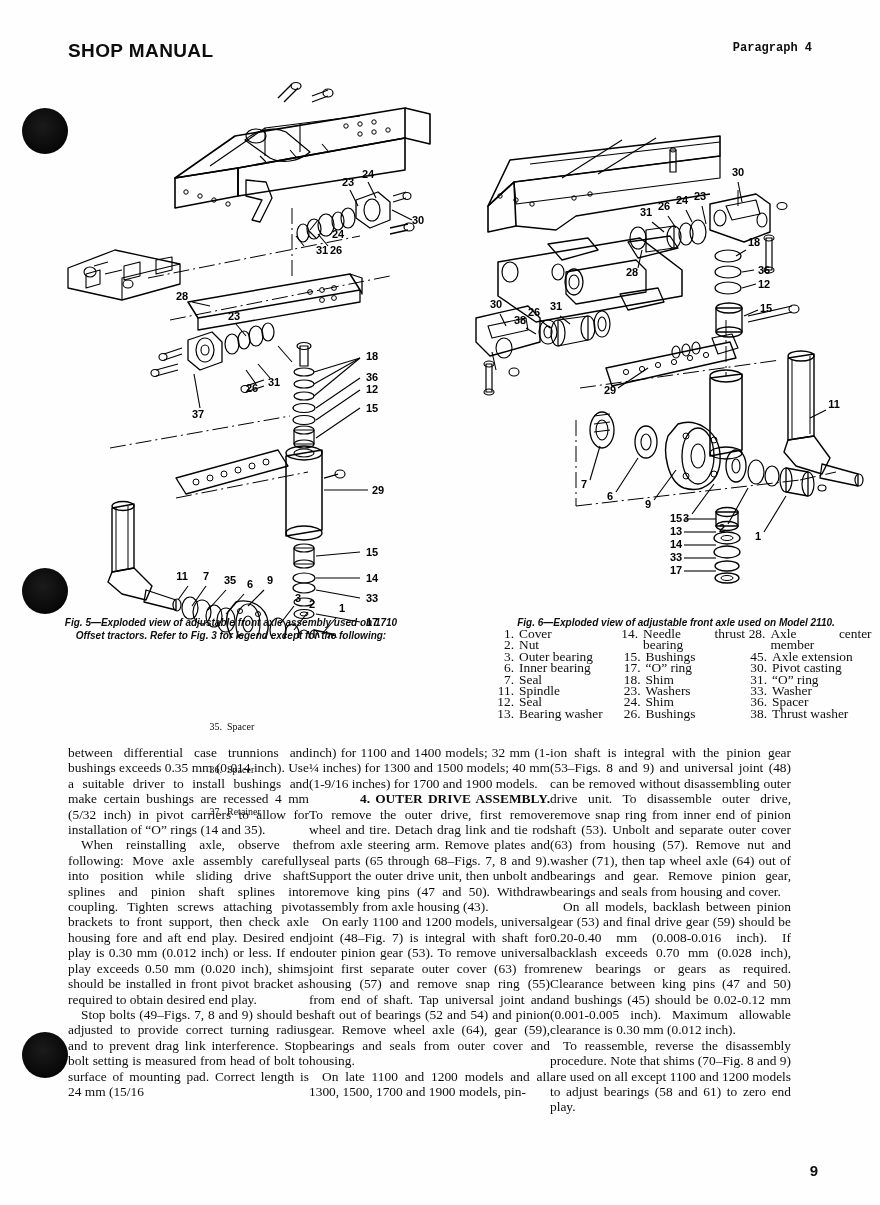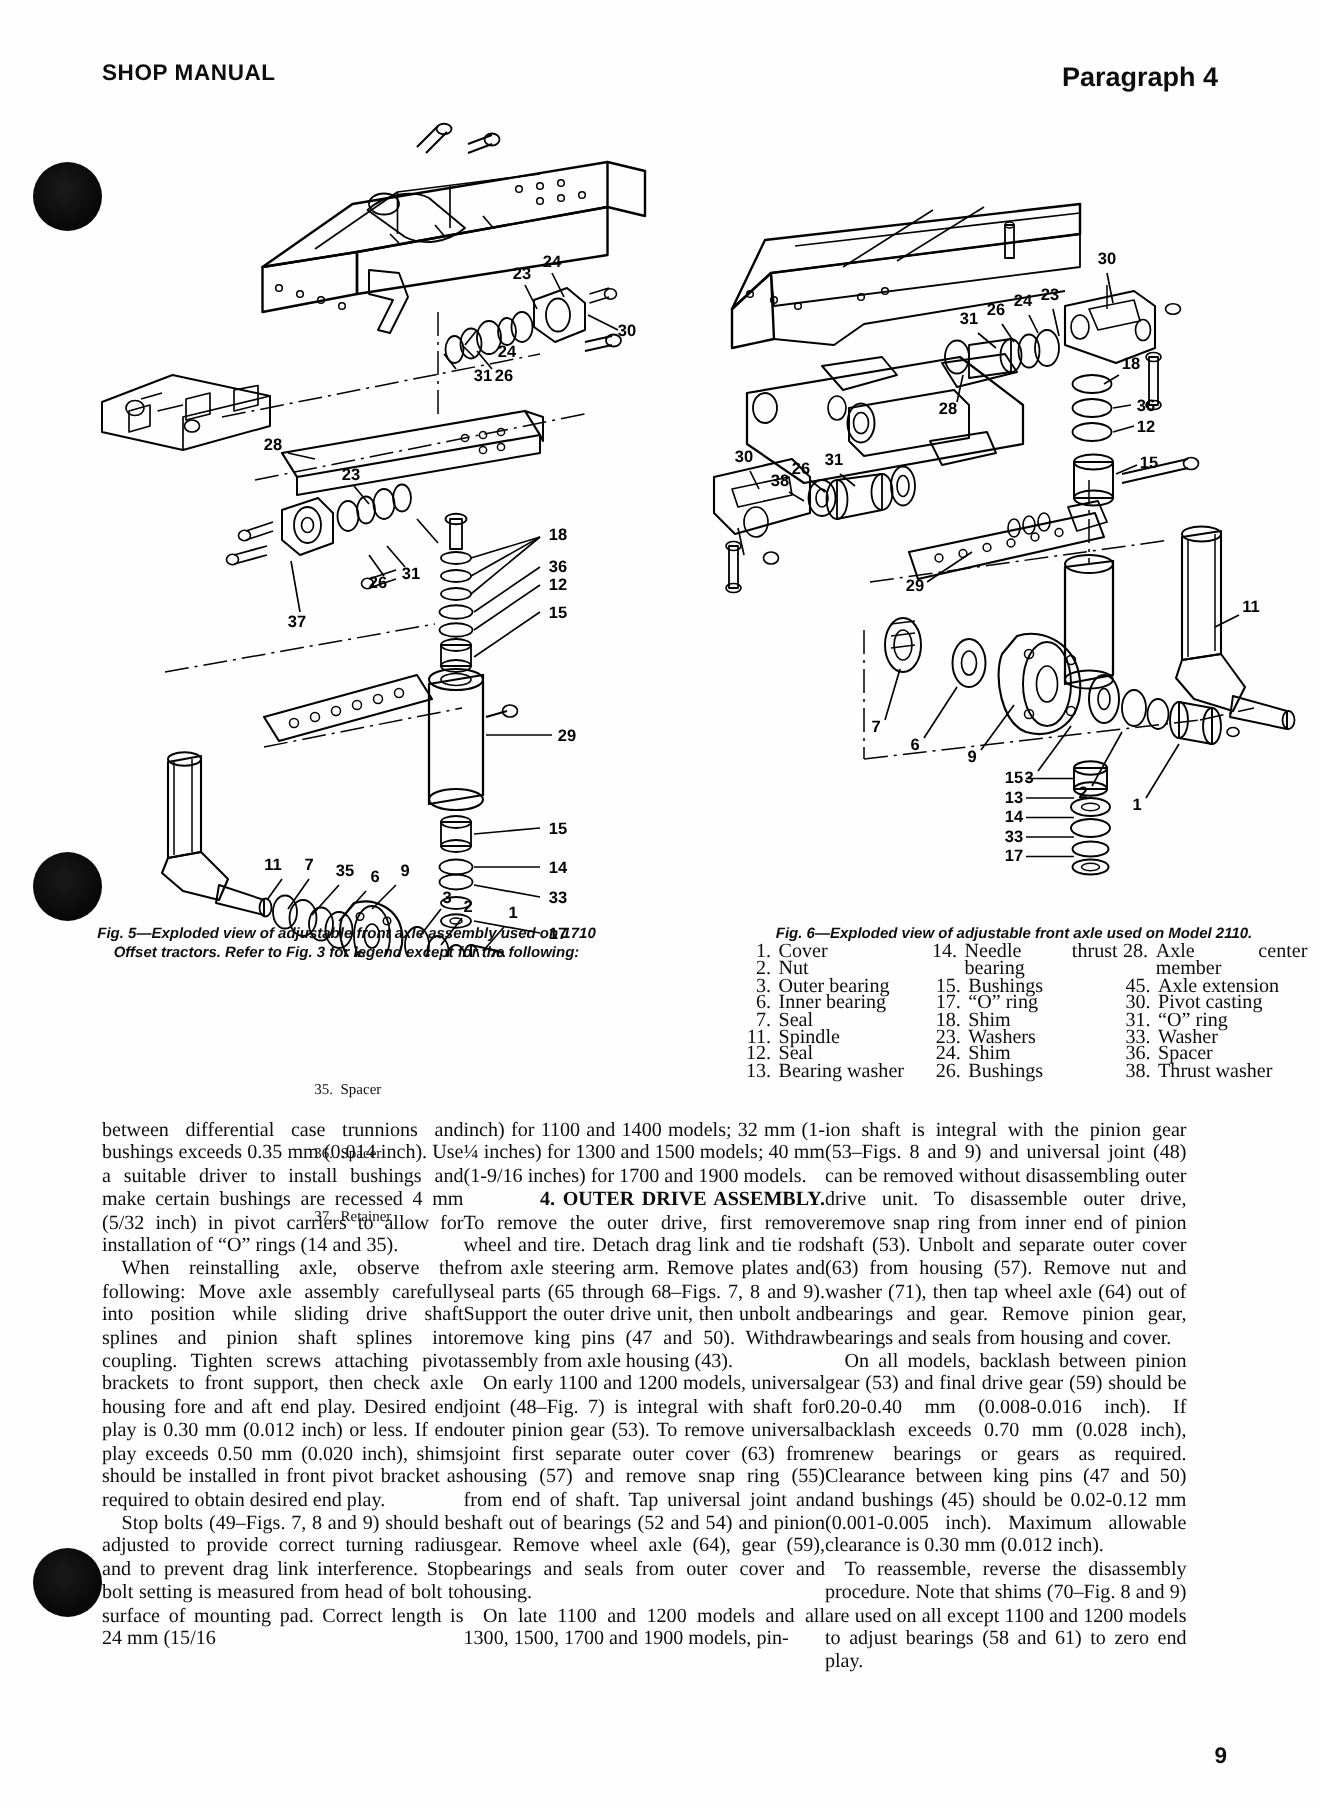--- a/index.html
+++ b/index.html
@@ -3,23 +3,23 @@
 <meta charset="utf-8">
 <style>
   html,body{margin:0;padding:0;background:#fff;}
   body{width:880px;height:1205px;position:relative;overflow:hidden;
        font-family:"Liberation Serif",serif;color:#0d0d0d;}
   .page{position:absolute;inset:0;background:#fefefe;}
 
   
   .hdr{position:absolute;left:68px;top:40px;width:744px;height:26px;}
   .hdr .left{position:absolute;left:0;top:0;font-family:"Liberation Sans",sans-serif;
-       font-weight:bold;font-size:15px;letter-spacing:.4px;}
-  .hdr .right{position:absolute;right:0;top:1px;font-family:Liberation Sans, sans-serif;
-       font-weight:bold;font-size:18px;}
+       font-weight:bold;font-size:19px;letter-spacing:.4px;}
+  .hdr .right{position:absolute;right:0;top:1px;font-family:Liberation Mono, monospace;
+       font-weight:bold;font-size:12px;}
 
   
   .hole{position:absolute;border-radius:50%;
         background:radial-gradient(circle at 45% 40%,#1b1b1b 0%,#0a0a0a 60%,#000 100%);}
   .hole.h1{left:22px;top:108px;width:46px;height:46px;}
   .hole.h2{left:22px;top:568px;width:46px;height:46px;}
   .hole.h3{left:22px;top:1032px;width:46px;height:46px;}
 
   
   .figwrap{position:absolute;}

